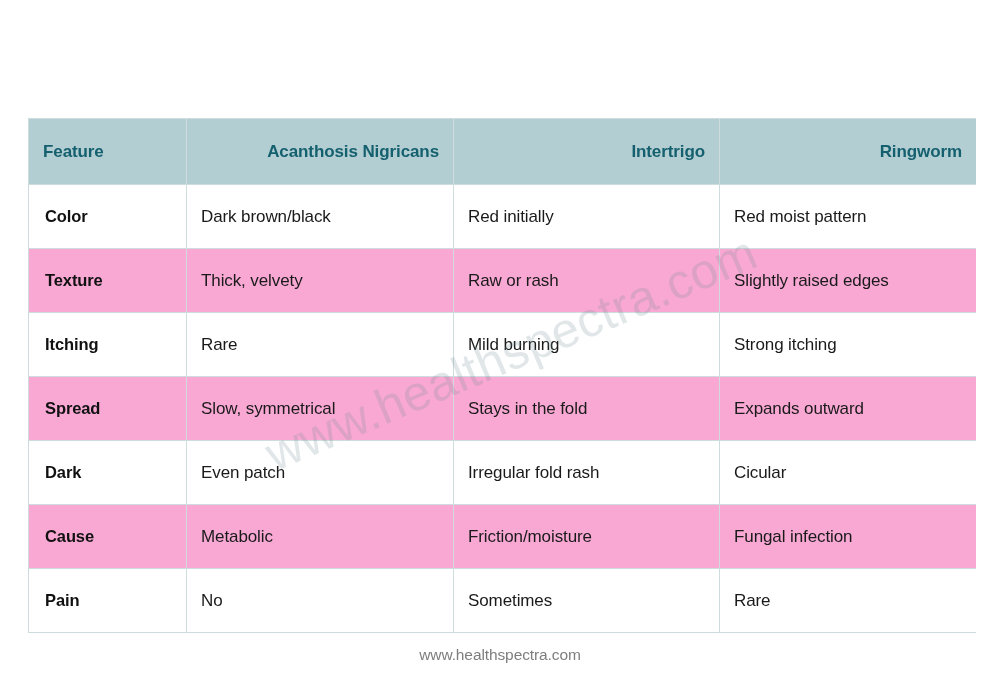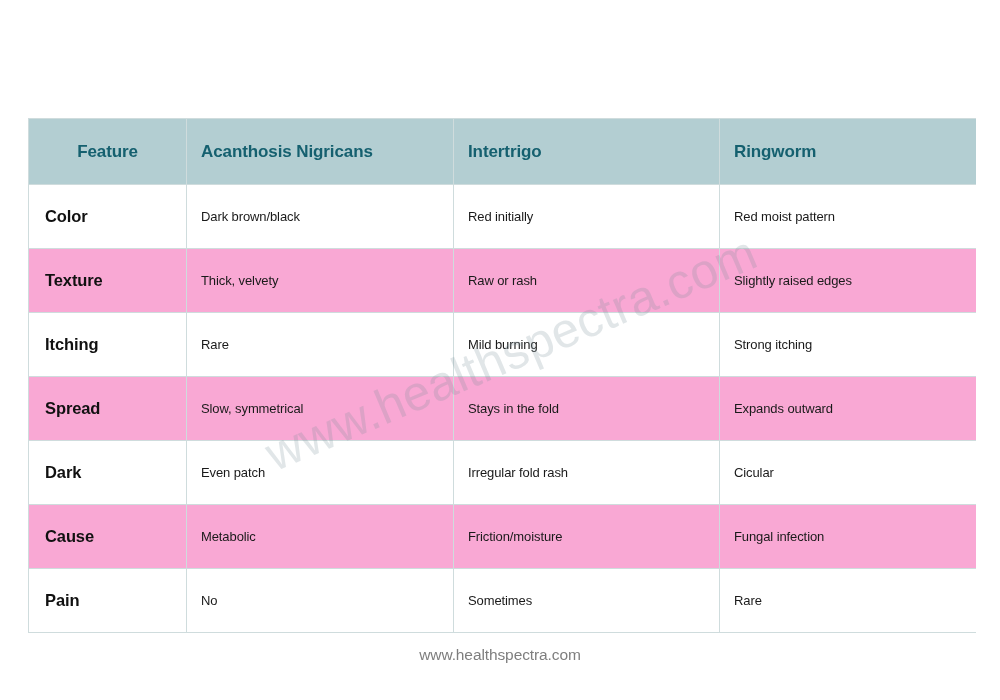--- a/index.html
+++ b/index.html
@@ -96,25 +96,25 @@
     vertical-align: middle;
     text-align: left;
   }
 
   table.compare thead th {
     background: #b3ced2;
     color: #15606f;
     font-size: 17px;
     font-weight: bold;
     height: 65px;
+    text-align: right;
+    letter-spacing: -0.1px;
+  }
+  table.compare thead th.first-head {
     text-align: left;
-    letter-spacing: -0.1px;
-  }
-  table.compare thead th.first-head {
-    text-align: center;
   }
 
   table.compare tbody tr {
     height: 64px;
   }
   table.compare tbody tr.odd td {
     background: #ffffff;
   }
   table.compare tbody tr.even td {
     background: #f9a8d4;
@@ -122,21 +122,21 @@
 
   table.compare tbody td.feature {
     font-weight: bold;
     font-size: 16.5px;
     color: #111111;
     padding-left: 16px;
     letter-spacing: -0.1px;
   }
   table.compare tbody td.val {
     font-weight: normal;
-    font-size: 13px;
+    font-size: 17px;
     color: #1a1a1a;
     padding-left: 14px;
     letter-spacing: -0.1px;
   }
 
   
   .watermark {
     position: absolute;
     left: 0;
     top: 0;

